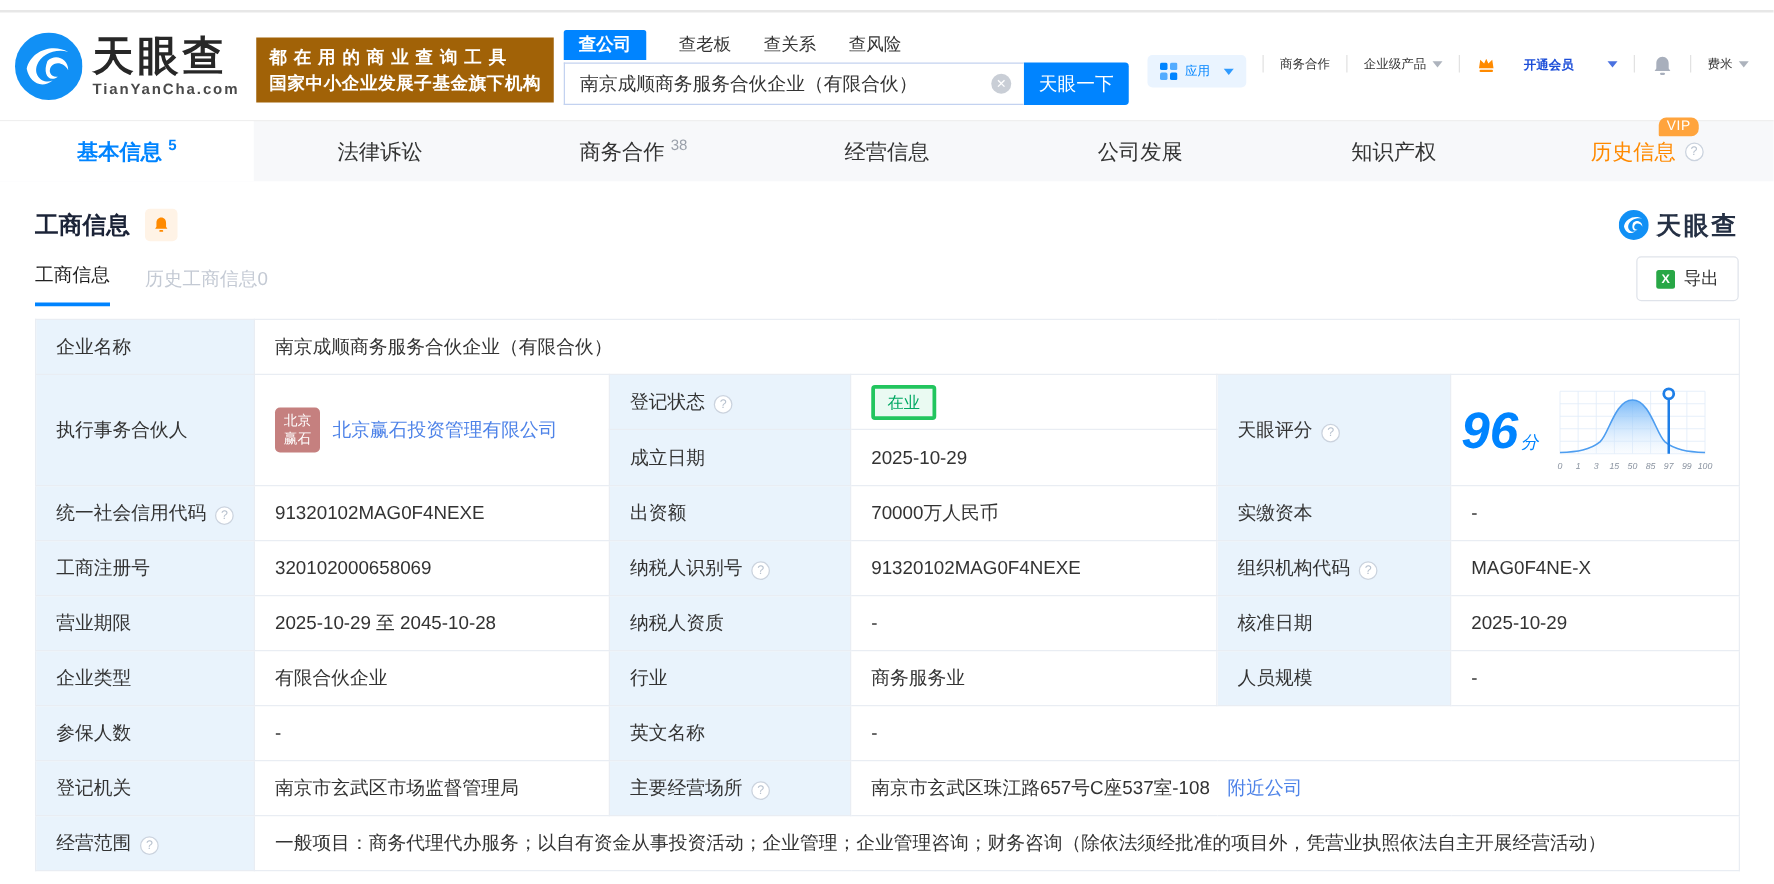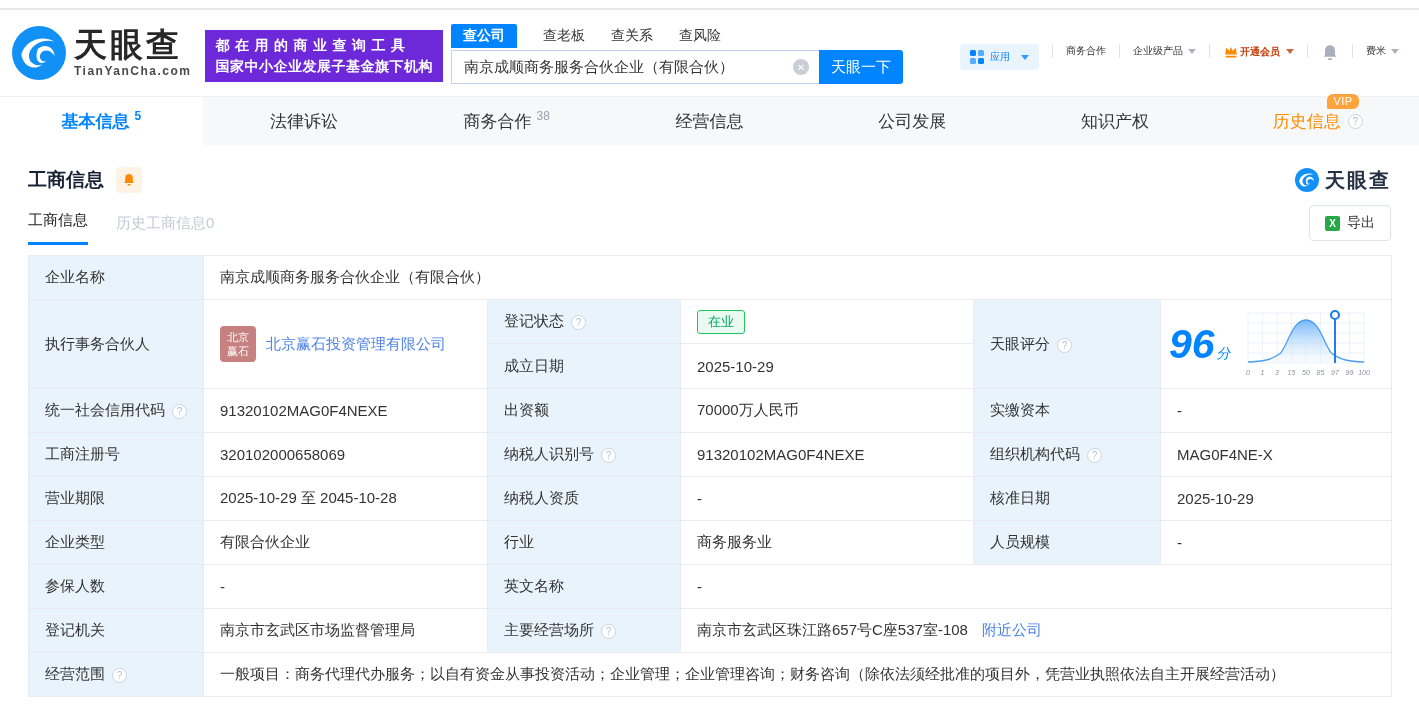--- a/index.html
+++ b/index.html
@@ -6,39 +6,39 @@
   html,body { width:1419px; height:707px; overflow:hidden; background:#fff;
     font-family:"Liberation Sans","DejaVu Sans",sans-serif; color:#333; }
   .top-strip { height:10px; border-bottom:2px solid #E7E7E7; background:#fff; }
 
   
   header { display:flex; align-items:flex-start; padding:10px 20px 0 12px; height:86px; position:relative; }
   .logo-wrap { display:flex; align-items:center; gap:8px; margin-top:6px; cursor:pointer; }
   .logo-icon { width:54px; height:54px; flex:0 0 auto; }
   .logo-cn { font-size:33px; font-weight:bold; color:#272727; letter-spacing:3px; line-height:34px; }
   .logo-domain { font-size:12px; font-weight:bold; color:#4A4A4A; letter-spacing:1.5px; margin-top:2px; }
-  .slogan { background:#6d28d9; color:#fff; margin:10px 0 0 14px; padding:5px 10px; font-weight:bold; font-size:14px; line-height:21px; }
+  .slogan { background:#a16207; color:#fff; margin:10px 0 0 14px; padding:5px 10px; font-weight:bold; font-size:14px; line-height:21px; }
   .slogan .s1 { letter-spacing:5.5px; }
   .slogan .s2 { letter-spacing:0.5px; }
   .search-block { margin-left:8px; margin-top:2px; width:452px; }
   .search-tabs { display:flex; align-items:flex-end; gap:26px; height:26px; font-size:14px; }
   .stab { color:#333; cursor:pointer; padding:3px 0; }
   .stab.active { background:#0084FF; color:#fff; padding:3px 12px; border-radius:2px 2px 0 0; font-weight:bold; }
   .search-row { display:flex; margin-top:2px; }
   .input-wrap { position:relative; flex:1; }
   .input-wrap input { width:100%; height:34px; border:1px solid #C3D2F0; border-right:none; padding:0 34px 0 12px; font-size:15px; color:#333; outline:none; font-family:inherit; }
   .clear { position:absolute; right:10px; top:9px; width:16px; height:16px; border-radius:50%; background:#C9CED6; color:#fff; font-size:10px; display:flex; align-items:center; justify-content:center; cursor:pointer; }
   .search-btn { width:84px; height:34px; background:#0084FF; color:#fff; border:none; font-size:15px; border-radius:0 3px 3px 0; cursor:pointer; font-family:inherit; }
   .top-menu { margin-left:auto; display:flex; align-items:flex-start; margin-top:24px; font-size:10px; white-space:nowrap;padding-left:10px; }
   .sep { width:1px; height:14px; background:#E2E2E2; margin:0 13px; }
   .menu-item { display:inline-flex; align-items:center; color:#333; cursor:pointer; }
   .apps-btn { display:inline-flex; align-items:center; gap:6px; background:#EAF4FF; color:#0084FF; padding:6px 10px; border-radius:4px; cursor:pointer; }
   .caret { display:inline-block; width:0; height:0; border-left:4px solid transparent; border-right:4px solid transparent; border-top:5px solid currentColor; margin-left:5px; opacity:.8; }
   .caret.gray { color:#98A0AC; }
-  .vip-menu { color:#c2410c; font-weight:bold; display:inline-flex; align-items:center; gap:1px; cursor:pointer; }
+  .vip-menu { color:#1d4ed8; font-weight:bold; display:inline-flex; align-items:center; gap:22px; cursor:pointer; }
   .bell-top { display:inline-flex; cursor:pointer; }
 
   
   .tabbar { display:flex; height:49px; background:#F7F8FA; border-top:1px solid #EFEFEF; }
   .tab { flex:1; display:flex; align-items:center; justify-content:center; font-size:17px; color:#333; cursor:pointer; }
   .tab.active { background:#fff; color:#0084FF; font-weight:bold; }
   .tab .cnt { font-size:12px; color:#9AA0AA; margin-left:5px; position:relative; top:-5px; }
   .tab.active .cnt { color:#0084FF; }
   .tab-inner { position:relative; display:flex; align-items:center; }
   .tab.history { color:#FF8A00; }
@@ -58,21 +58,21 @@
   .subtab.active { color:#222; border-bottom:3px solid #0084FF; }
   .subtab.inactive { color:#C4CAD4; margin-left:28px; }
   .export-btn { margin-left:auto; display:flex; align-items:center; gap:7px; background:#fff; border:1px solid #DFE3EA; border-radius:4px; padding:8px 15px; font-size:14px; color:#333; cursor:pointer; margin-bottom:4px; font-family:inherit; }
   .xls { width:15px; height:15px; background:#28A746; border-radius:2px; color:#fff; font-size:10px; font-weight:bold; display:flex; align-items:center; justify-content:center; }
 
   
   table { width:100%; border-collapse:collapse; table-layout:fixed; margin-top:10px; }
   td { border:1px solid #E9EDF3; font-size:15px; color:#333; padding:0 16px; height:44px; background:#fff; vertical-align:middle; overflow:hidden; }
   td.lbl { background:#E9F3FC; }
   tr.h45 td { height:45px; }
-  .status-badge { display:inline-block; border:1px solid #22c55e; color:#00A862; background:#EAFAF2; font-size:13px; padding:2px 10px; border-radius:3px; }
+  .status-badge { display:inline-block; border:3px solid #22c55e; color:#00A862; background:#EAFAF2; font-size:13px; padding:2px 10px; border-radius:3px; }
   .blue-link { color:#4E83E8; cursor:pointer; text-decoration:none; }
   .partner { display:flex; align-items:center; gap:10px; }
   .avatar { width:36px; height:36px; background:#C5807F; border-radius:4px; color:#fff; font-size:11px; line-height:14px; display:inline-block; text-align:center; padding:4px 6px; word-break:break-all; cursor:pointer; }
   .score-cell { padding:4px 8px;font-style:italic; }
   .score-flex { display:flex; align-items:center; gap:6px; }
   .score-num { font-size:41px; font-weight:bold; color:#0084FF; line-height:1; }
   .score-unit { font-size:14px; color:#0084FF; margin-left:2px; }
   .tick { font-size:7px; fill:#8A93A0; }
 </style>
 </head>

